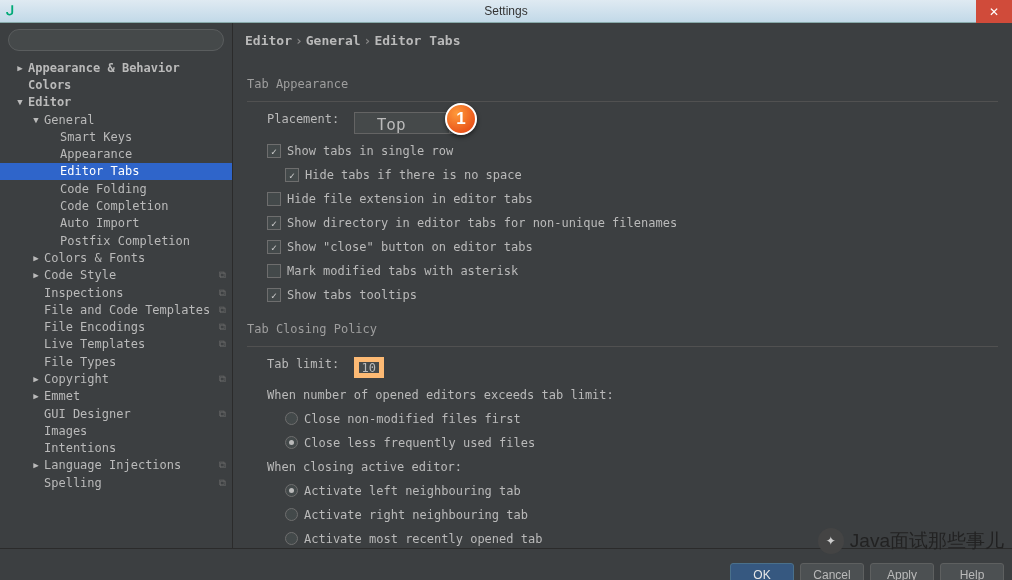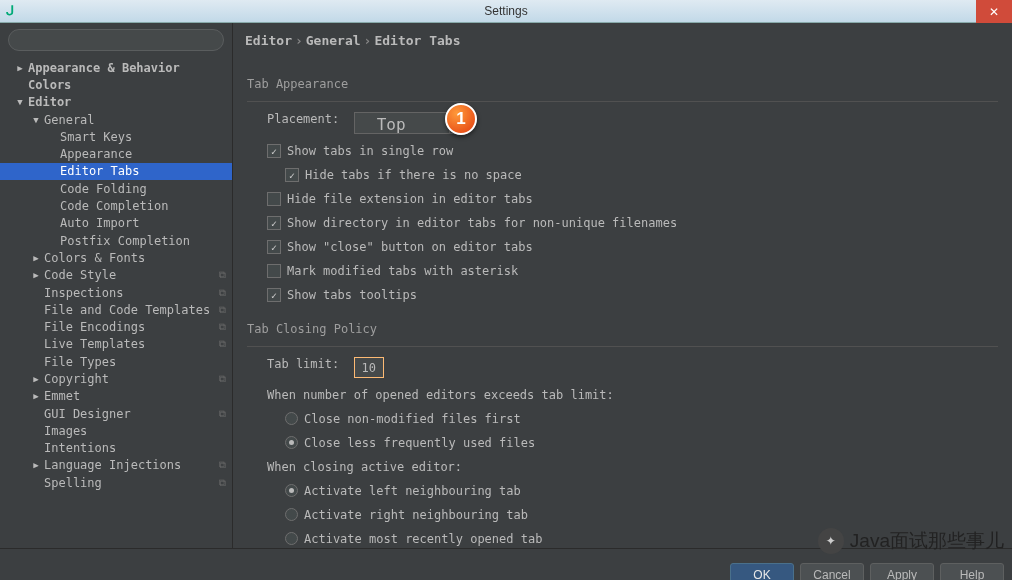--- a/index.html
+++ b/index.html
@@ -33,21 +33,21 @@
   .row.indent1 { padding-left: 20px; }
   .row.indent2 { padding-left: 38px; }
   .row label { margin-left: 6px; }
   .cb { width: 14px; height: 14px; border: 1px solid #6e6e6e; background: #43494a; display: inline-flex; align-items: center; justify-content: center; font-size: 10px; color: #c7c7c7; }
   .cb.checked::after { content: "✓"; }
   .radio { width: 13px; height: 13px; border-radius: 50%; border: 1px solid #6e6e6e; background: #43494a; display: inline-block; position: relative; }
   .radio.checked::after { content: ""; position: absolute; width: 5px; height: 5px; background: #bababa; border-radius: 50%; top: 3px; left: 3px; }
   .sel { display: inline-flex; }
   .sel-box { width: 96px; height: 22px; border: 1px solid #646464; background: #45494a; color: #bababa; font-family: Consolas, monospace; font-size: 16px; padding: 2px 22px; }
   .sel-btn { width: 18px; height: 22px; border: 1px solid #646464; border-left: none; background: #4c5052; color: #bababa; display: flex; align-items: center; justify-content: center; font-size: 8px; }
-  .txt { width: 30px; height: 21px; border: 1px solid #fdba74; background: #45494a; color: #bababa; font-family: Consolas, monospace; font-size: 12px; text-align: center; }
+  .txt { width: 30px; height: 21px; border: 5px solid #fdba74; background: #45494a; color: #bababa; font-family: Consolas, monospace; font-size: 12px; text-align: center; }
   .marker { position: absolute; top: 103px; left: 445px; width: 32px; height: 32px; border-radius: 50%; background: radial-gradient(circle at 35% 30%, #ff9a3a, #e23c0f); border: 2px solid #fff; color: #fff; font-weight: bold; font-size: 17px; display: flex; align-items: center; justify-content: center; box-shadow: 0 2px 4px rgba(0,0,0,.5); }
   .button-bar { height: 32px; background: #3c3f41; border-top: 1px solid #2b2b2b; display: flex; align-items: center; justify-content: flex-end; padding: 0 8px; gap: 6px; }
   .btn { height: 24px; min-width: 64px; border: 1px solid #5e6060; background: #4c5052; color: #bababa; font-size: 12px; border-radius: 3px; padding: 0 10px; margin-top: 20px; }
   .btn.primary { background: #365880; border-color: #4a708b; color: #e8e8e8; }
   .watermark { position: absolute; right: 8px; bottom: 26px; display: flex; align-items: center; color: #222; font-size: 19px; font-weight: 500; }
   .watermark .bubble { width: 26px; height: 26px; border-radius: 50%; background: #444; color: #ccc; display: flex; align-items: center; justify-content: center; font-size: 12px; margin-right: 6px; }
 </style>
 </head>
 <body>
 

